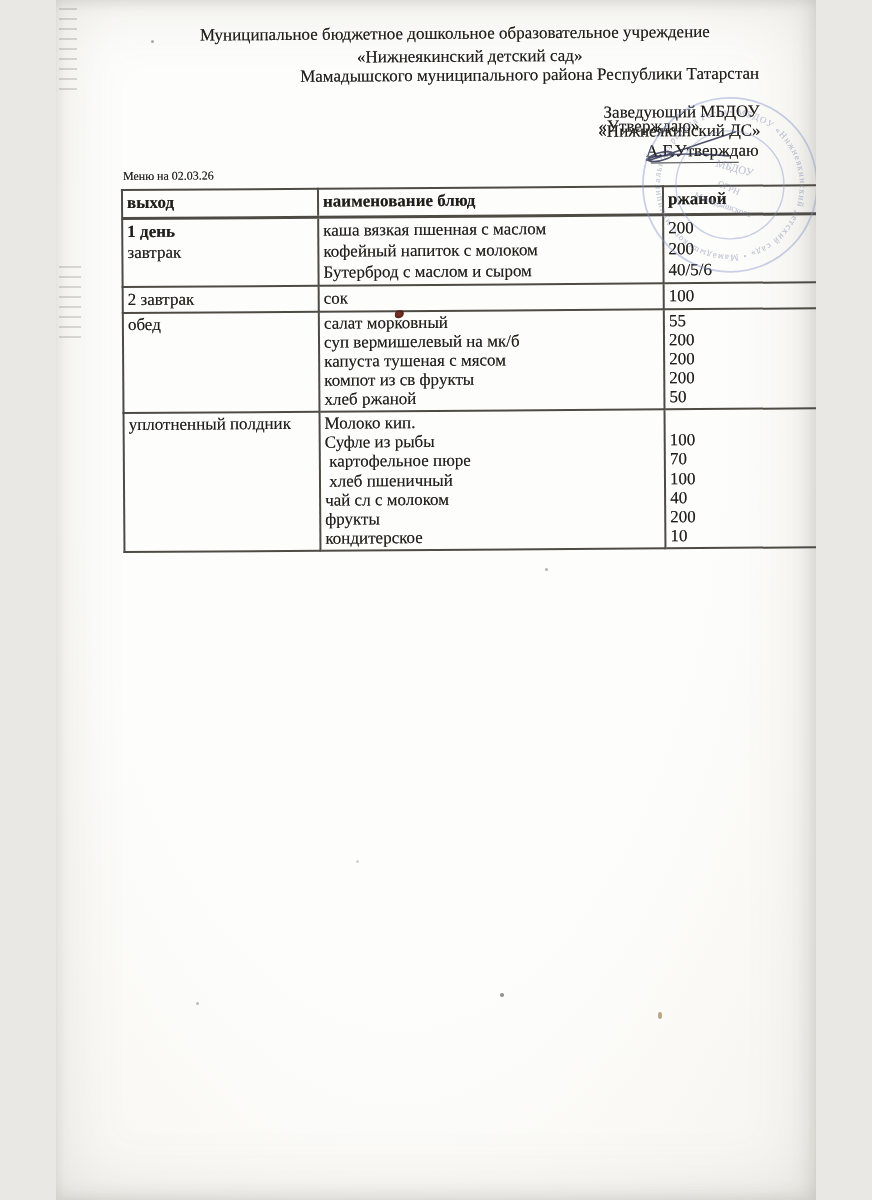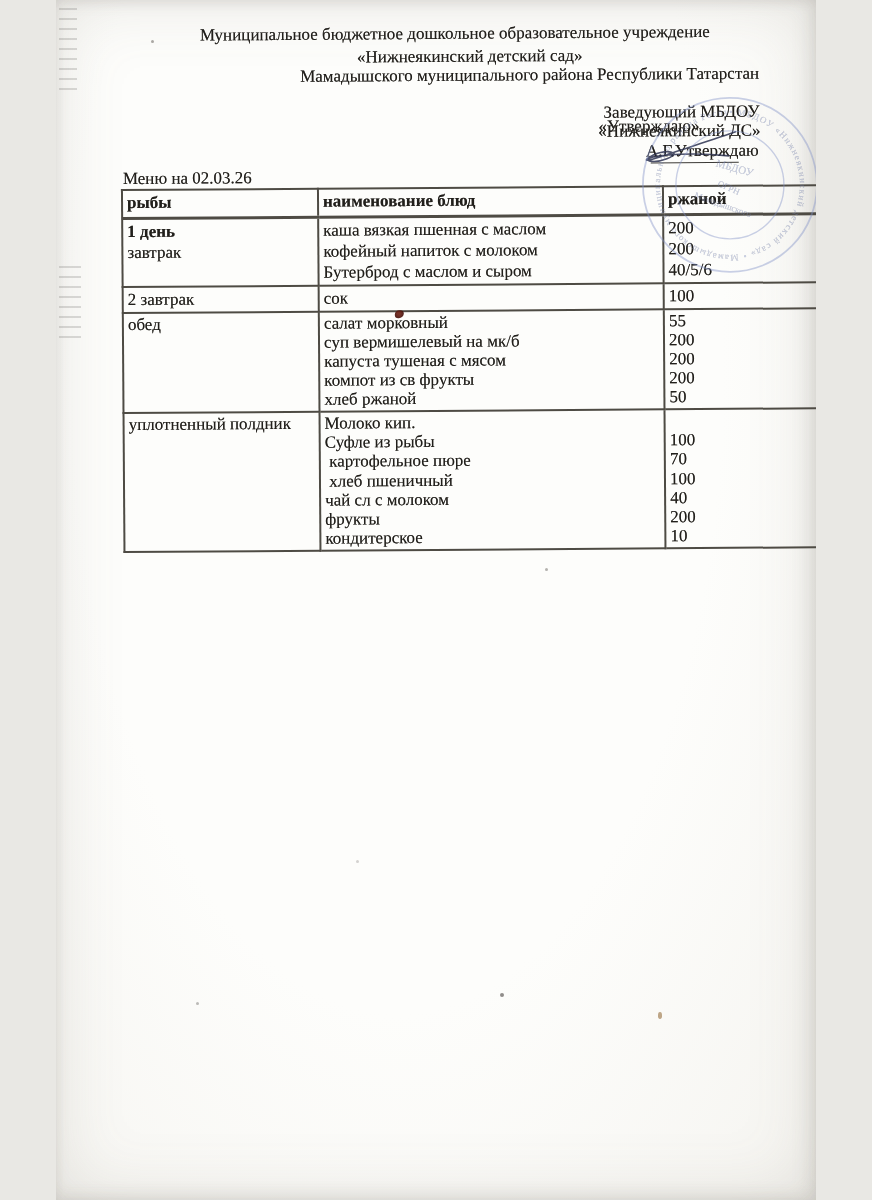--- a/index.html
+++ b/index.html
@@ -30,21 +30,21 @@
   .appr{font-size:17px;text-align:right;}
   .a1{right:115px;top:88px;margin-top:32px;}
   .a2{right:55px;top:106px;}
   .a3{right:54px;top:125px;}
   .a4{right:56px;top:145px;}
   .sig-underline{
     position:absolute;left:596px;top:164px;width:88px;height:2px;
     border-bottom:1.4px solid #3c3a36;
   }
   .signature{position:absolute;left:584px;top:130px;opacity:.85;}
-  .menu-title{left:68px;top:169px;font-size:17px;}
+  .menu-title{left:68px;top:169px;font-size:12px;}
   table.menu{
     position:absolute;left:66px;top:189px;
     border-collapse:collapse;table-layout:fixed;
     width:732px;
     font-size:17px;
   }
   table.menu td{
     border:2px solid #4e4b44;
     vertical-align:top;
     padding:1px 4px 2px 4px;
@@ -100,21 +100,21 @@
     <div class="abs menu-title">Меню на 02.03.26</div>
 
     <table class="menu">
       <colgroup>
           <col style="width:196px">
           <col style="width:345px">
           <col style="width:191px">
         </colgroup>
       <tbody>
           <tr class="hdr">
-        <td>рыбы</td>
+        <td>выход</td>
         <td>наименование блюд</td>
         <td>ржаной</td>
       </tr>
       <tr class="r1">
         <td class="daycell">
           <div class="bold">1 день</div>
           <div>завтрак</div>
         </td>
         <td class="pre">каша вязкая пшенная с маслом
 кофейный напиток с молоком

